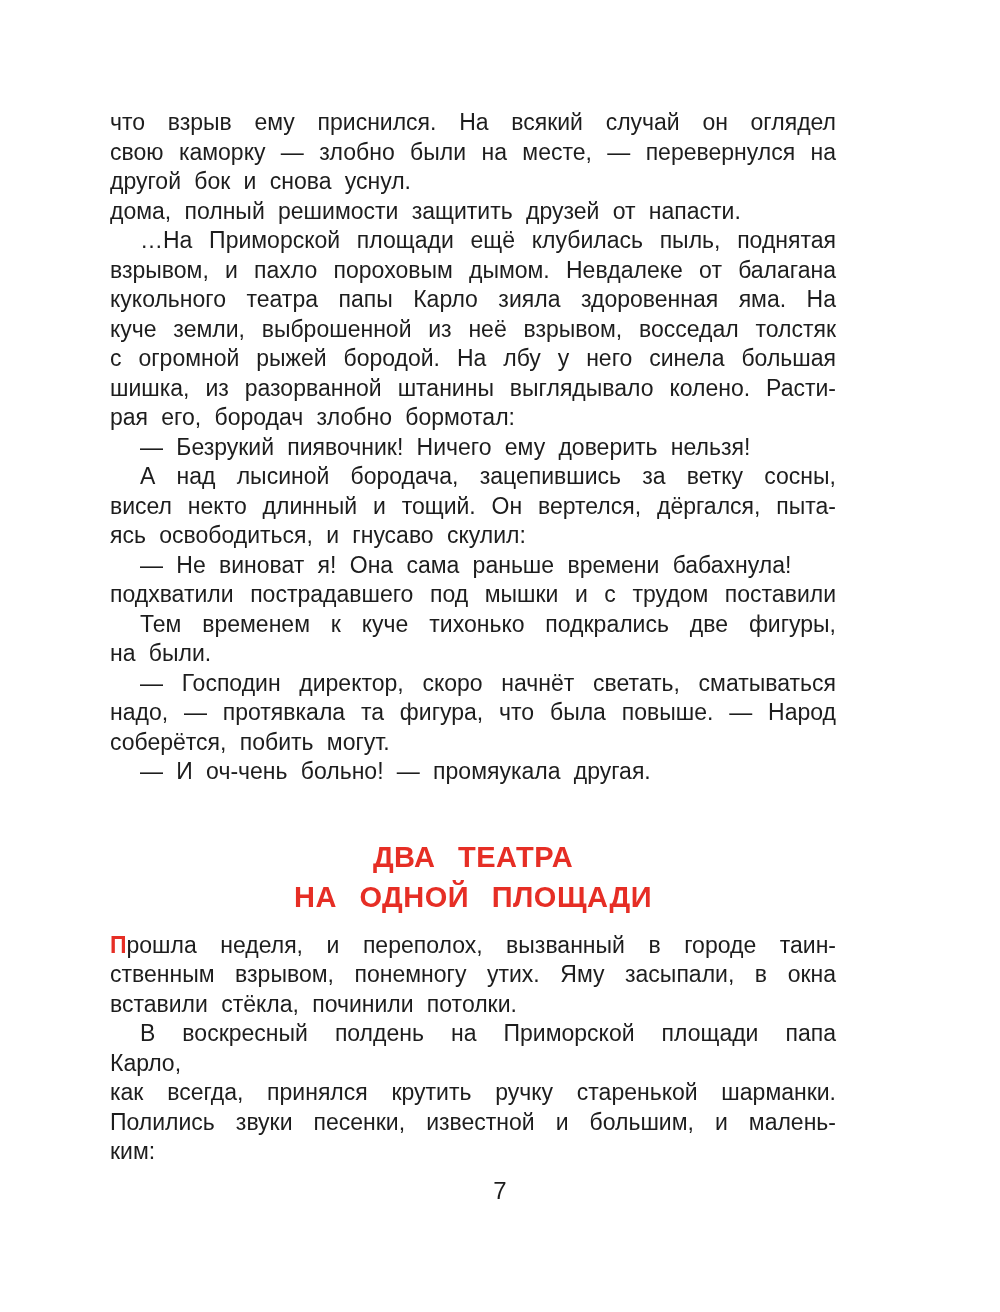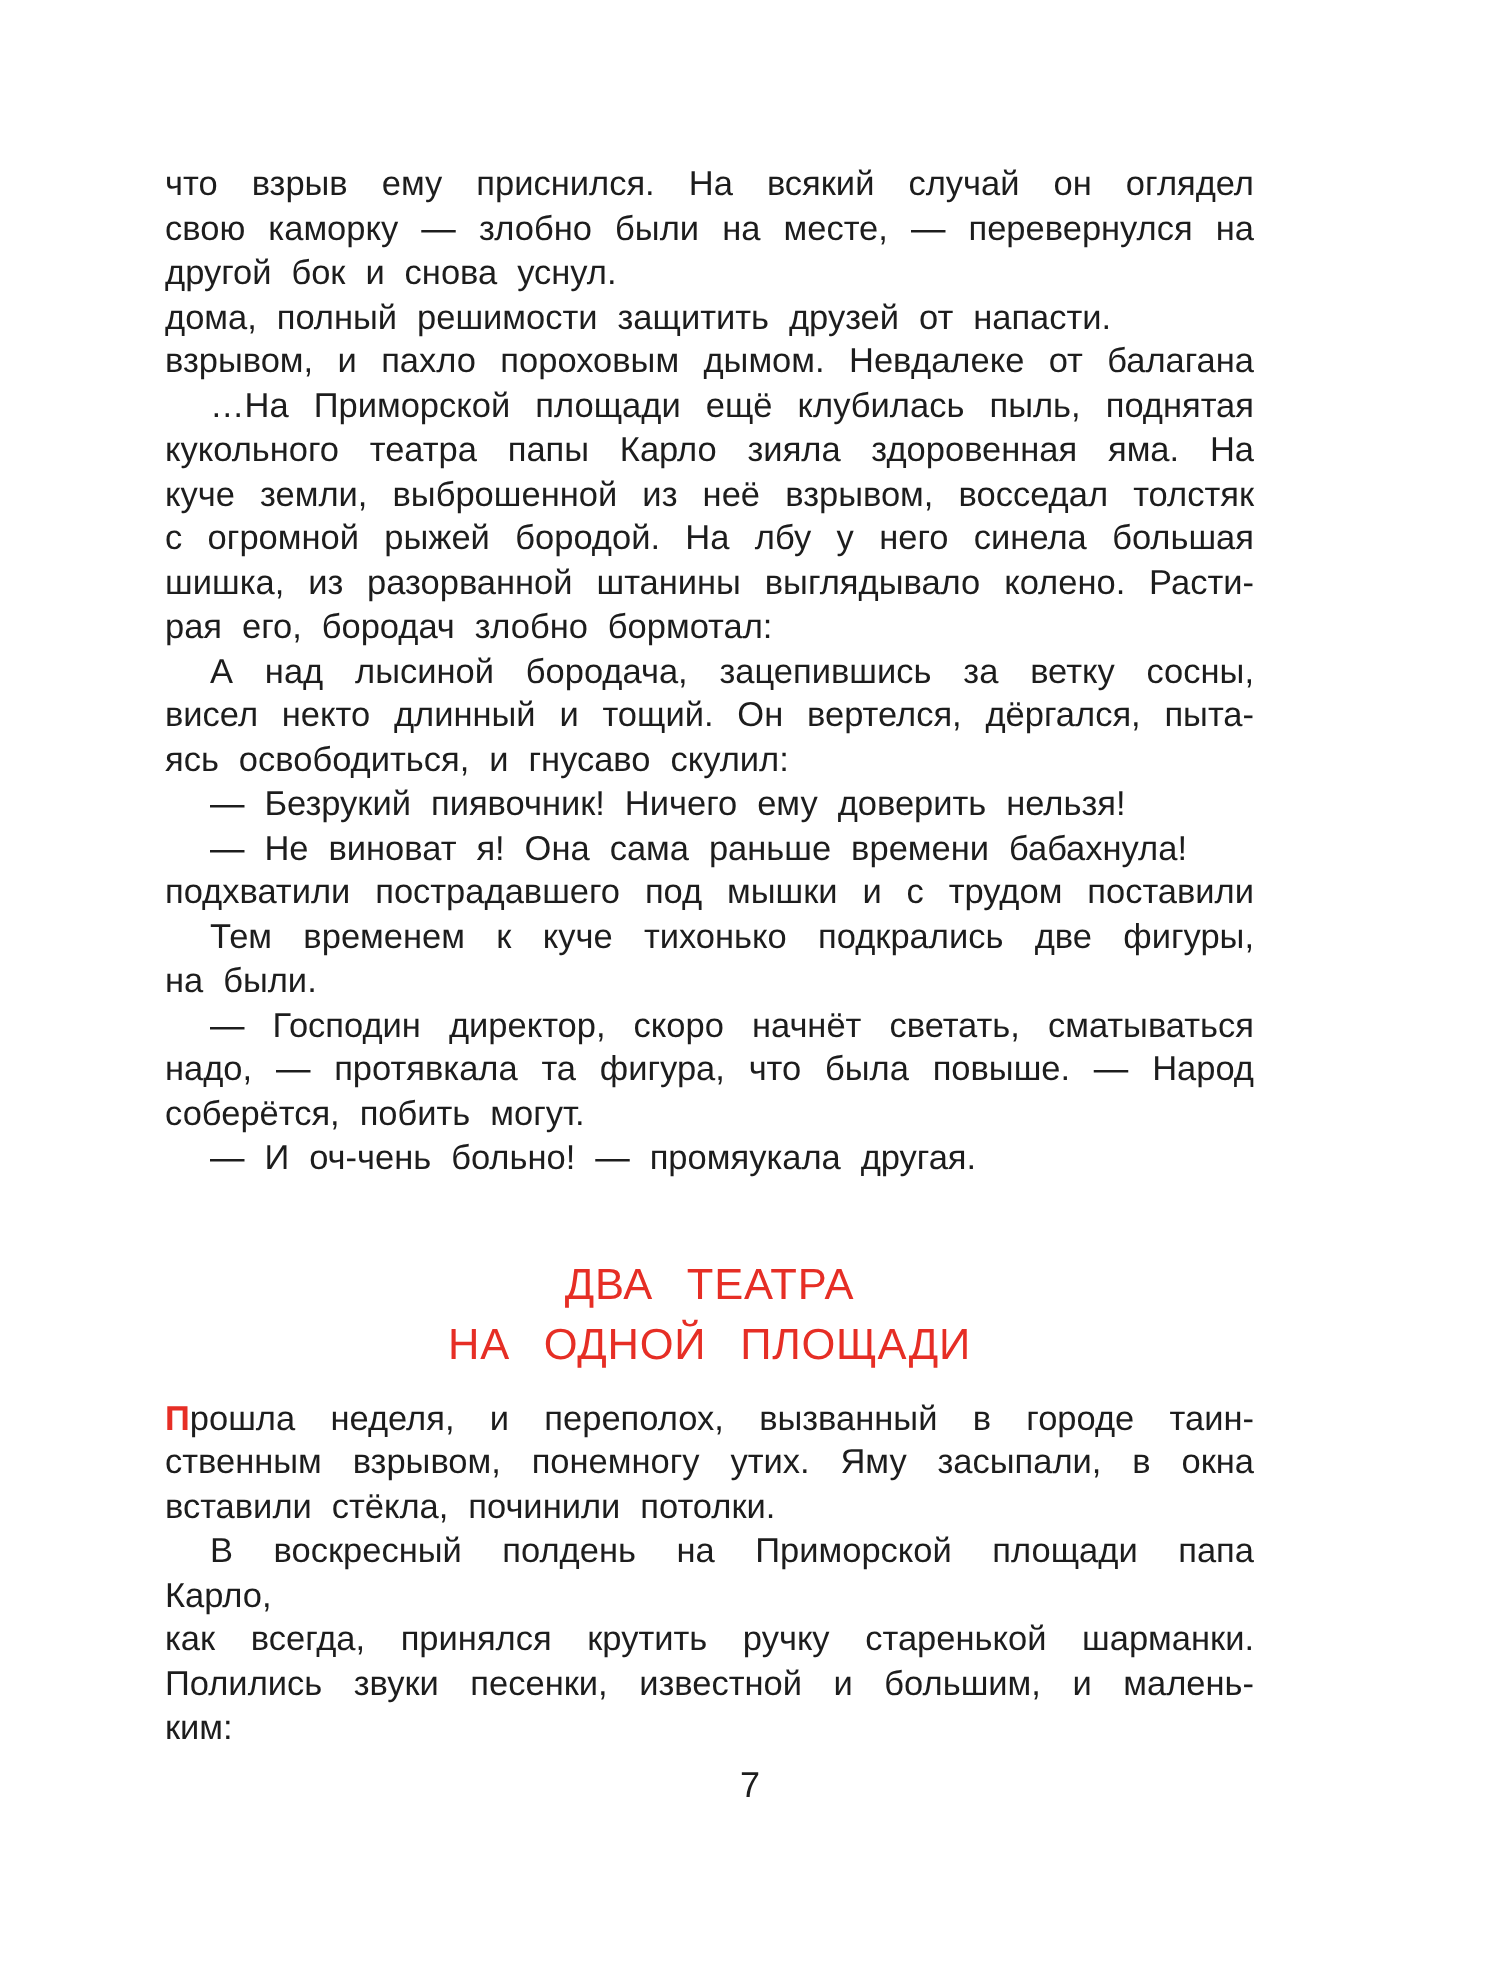--- a/index.html
+++ b/index.html
@@ -30,21 +30,21 @@
   .line.lastline { text-align-last: left; }
   .line.indent { text-indent: 30px; }
   .dropcap {
     color: var(--accent-red, #e62e25);
     font-weight: bold;
   }
   .chapter-heading { margin-top: 50px; }
   .heading-line {
     text-align: center;
     color: var(--accent-red, #e62e25);
-    font-weight: normal;
+    font-weight: bold;
     font-size: 29px;
     line-height: 40px;
     word-spacing: 14px;
     letter-spacing: 0.5px;
   }
   #body-bottom { margin-top: 14px; }
   .page-number {
     position: absolute;
     left: 0;
     right: 0;
@@ -63,35 +63,35 @@
     <div id="body-top">
         <div class="para">
           <div class="line">что взрыв ему приснился. На всякий случай он оглядел</div>
           <div class="line">свою каморку — злобно были на месте, — перевернулся на</div>
           <div class="line lastline">другой бок и снова уснул.</div>
         </div>
         <div class="para">
           <div class="line lastline">дома, полный решимости защитить друзей от напасти.</div>
         </div>
         <div class="para">
+          <div class="line indent">…На Приморской площади ещё клубилась пыль, поднятая</div>
           <div class="line">взрывом, и пахло пороховым дымом. Невдалеке от балагана</div>
-          <div class="line indent">…На Приморской площади ещё клубилась пыль, поднятая</div>
           <div class="line">кукольного театра папы Карло зияла здоровенная яма. На</div>
           <div class="line">куче земли, выброшенной из неё взрывом, восседал толстяк</div>
           <div class="line">с огромной рыжей бородой. На лбу у него синела большая</div>
           <div class="line">шишка, из разорванной штанины выглядывало колено. Расти-</div>
           <div class="line lastline">рая его, бородач злобно бормотал:</div>
         </div>
         <div class="para">
+          <div class="line lastline indent">— Безрукий пиявочник! Ничего ему доверить нельзя!</div>
+        </div>
+        <div class="para">
           <div class="line indent">А над лысиной бородача, зацепившись за ветку сосны,</div>
           <div class="line">висел некто длинный и тощий. Он вертелся, дёргался, пыта-</div>
           <div class="line lastline">ясь освободиться, и гнусаво скулил:</div>
-        </div>
-        <div class="para">
-          <div class="line lastline indent">— Безрукий пиявочник! Ничего ему доверить нельзя!</div>
         </div>
         <div class="para">
           <div class="line lastline indent">— Не виноват я! Она сама раньше времени бабахнула!</div>
         </div>
         <div class="para">
           <div class="line">подхватили пострадавшего под мышки и с трудом поставили</div>
           <div class="line indent">Тем временем к куче тихонько подкрались две фигуры,</div>
           <div class="line lastline">на были.</div>
         </div>
         <div class="para">

